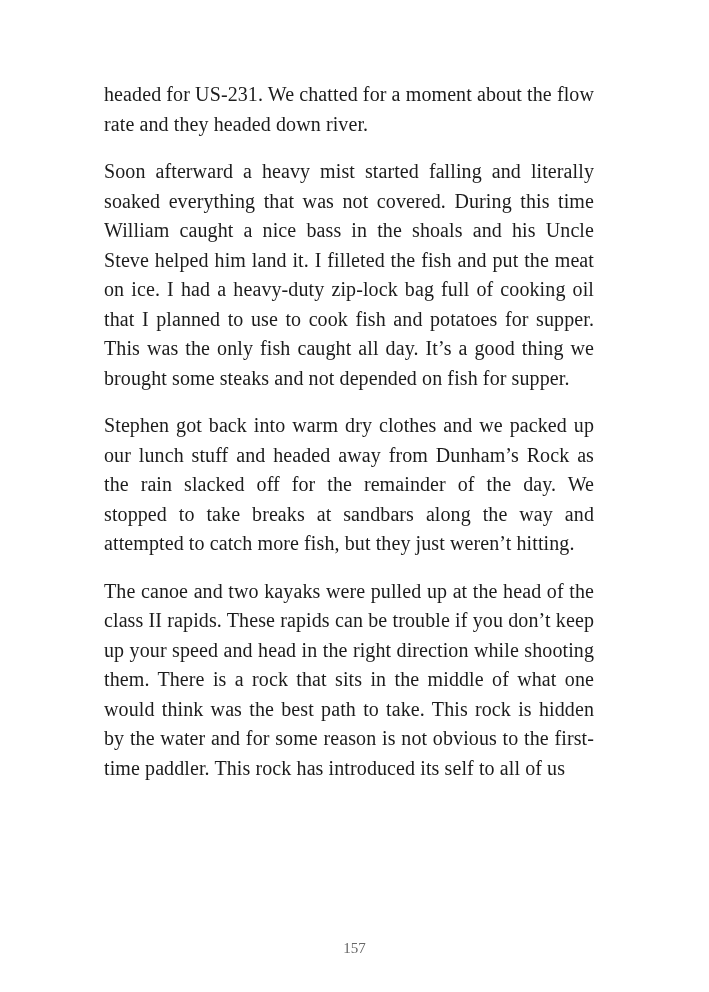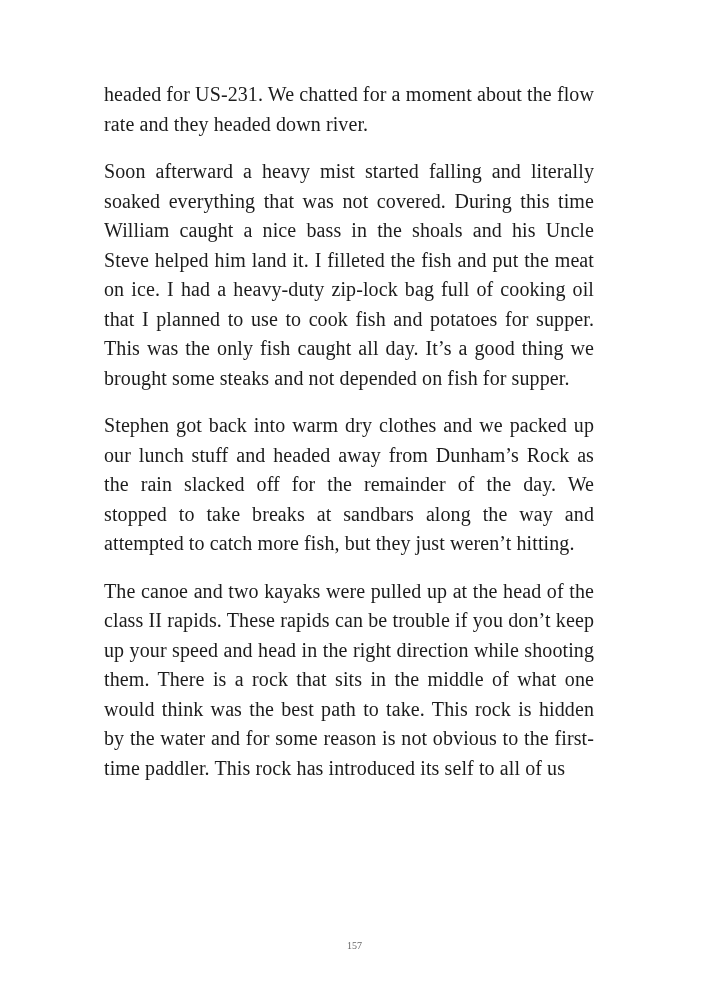--- a/index.html
+++ b/index.html
@@ -28,21 +28,21 @@
     text-align: justify;
     color: #1c1c1c;
     letter-spacing: 0.1px;
   }
   .page-number {
     position: absolute;
     top: 940px;
     left: 0;
     width: 100%;
     text-align: center;
-    font-size: 10px;
+    font-size: 15px;
     color: #666666;
   }
 </style>
 </head>
 <body>
 
 <div class="page">
   <div class="content">
     <p>headed for US-231. We chatted for a moment about the flow rate and they headed down river.</p>
     <p>Soon afterward a heavy mist started falling and literally soaked everything that was not covered. During this time William caught a nice bass in the shoals and his Uncle Steve helped him land it. I filleted the fish and put the meat on ice. I had a heavy-duty zip-lock bag full of cooking oil that I planned to use to cook fish and potatoes for supper. This was the only fish caught all day. It’s a good thing we brought some steaks and not depended on fish for supper.</p>

